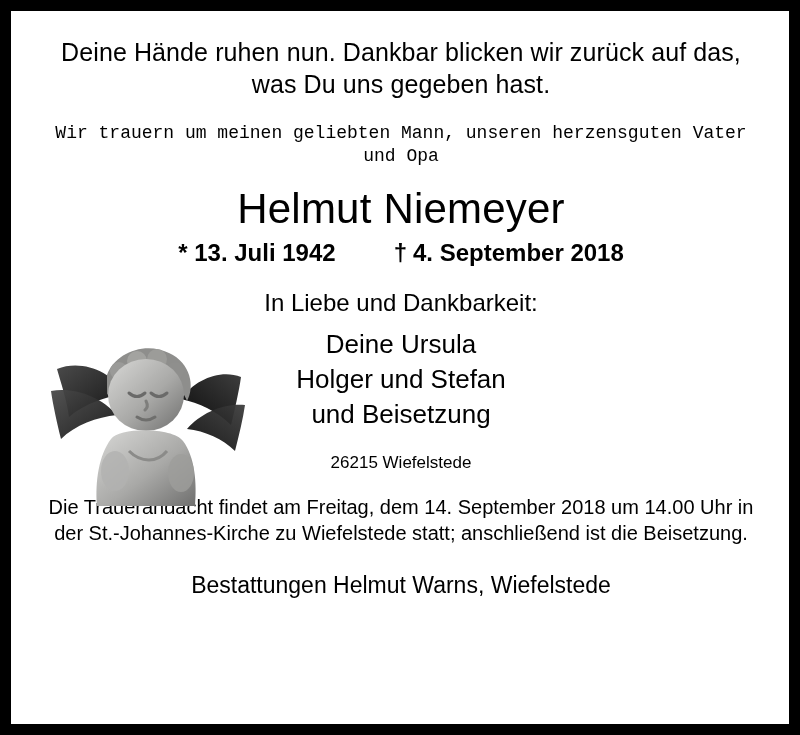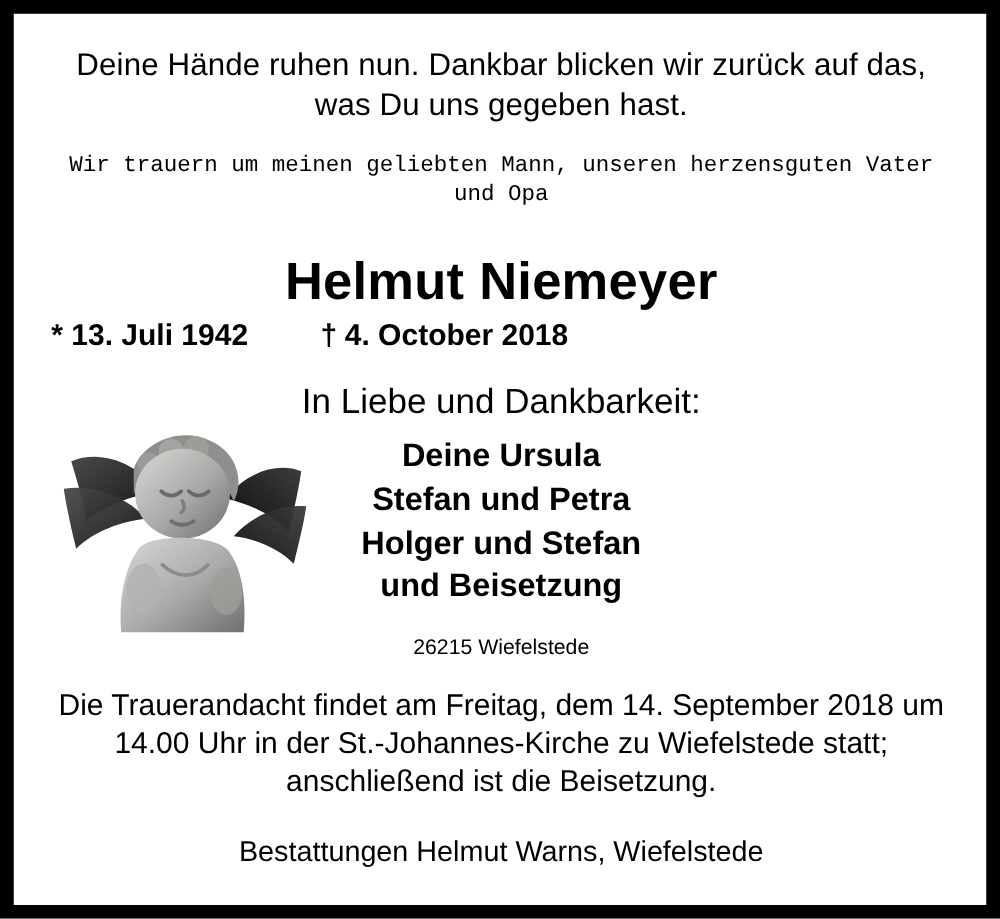--- a/index.html
+++ b/index.html
@@ -32,52 +32,53 @@
     letter-spacing: 0.1px;
   }
   .mourn-line {
     font-size: 18px;
     line-height: 1.26;
     margin-top: 22px;
     font-family: Liberation Mono, monospace;
   }
   .deceased-name {
     font-size: 42px;
-    font-weight: bold;
-    margin-top: 34px;
+    font-weight: normal;
+    margin-top: 18px;
     letter-spacing: 0.2px;
   }
   .dates-row {
     font-size: 24px;
     font-weight: bold;
     margin-top: 6px;
     display: flex;
+    justify-content: center;
     align-items: baseline;
   }
   .dates-row .birth { margin-right: 58px; }
   .dates-row .cross { margin-right: 6px; font-weight: bold; }
 
   .dedication {
-    font-size: 28px;
+    font-size: 24px;
     margin-top: 22px;
   }
   .survivors {
     margin-top: 10px;
   }
   .survivors div {
     font-size: 26px;
-    font-weight: bold;
+    font-weight: normal;
     line-height: 1.33;
   }
   .place {
     font-size: 17px;
     margin-top: 22px;
   }
   .service-info {
-    font-size: 24px;
+    font-size: 20px;
     line-height: 1.28;
     margin-top: 22px;
   }
   .funeral-home {
     font-size: 23px;
     margin-top: 26px;
   }
 
   
   .angel {
@@ -99,29 +100,28 @@
   <div class="mourn-line center">Wir trauern um meinen geliebten Mann, unseren herzensguten Vater und Opa</div>
 
   <div class="deceased-name center">Helmut Niemeyer</div>
 
   <div class="dates-row">
     <span class="birth">
       <span>*</span>
       <span>13. Juli 1942</span>
     </span>
     <span class="death">
-      <span class="cross">†</span><span>4. October 2018</span>
+      <span class="cross">†</span><span>4. September 2018</span>
     </span>
   </div>
 
   <div class="dedication center">In Liebe und Dankbarkeit:</div>
 
   <div class="survivors center">
     <div>Deine Ursula</div>
-    <div>Stefan und Petra</div>
     <div>Holger und Stefan</div>
     <div>und Beisetzung</div>
   </div>
 
   <div class="place center">26215 Wiefelstede</div>
 
   <div class="service-info center">Die Trauerandacht findet am Freitag, dem 14. September 2018 um 14.00 Uhr in der St.-Johannes-Kirche zu Wiefelstede statt; anschließend ist die Beisetzung.</div>
 
   <div class="funeral-home center">Bestattungen Helmut Warns, Wiefelstede</div>
 

